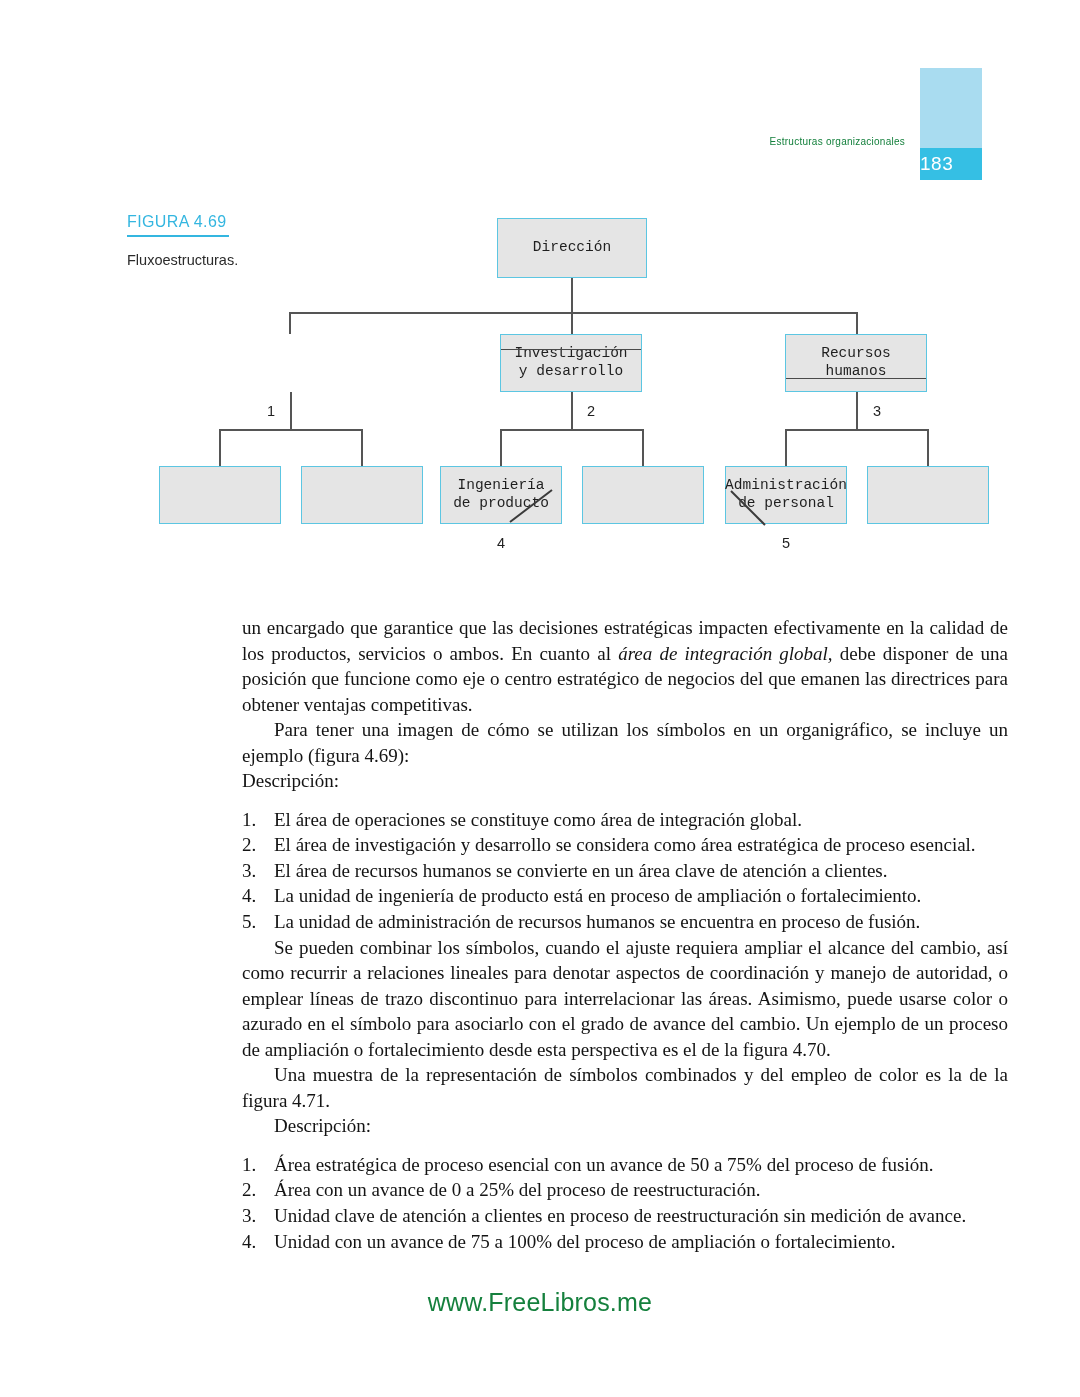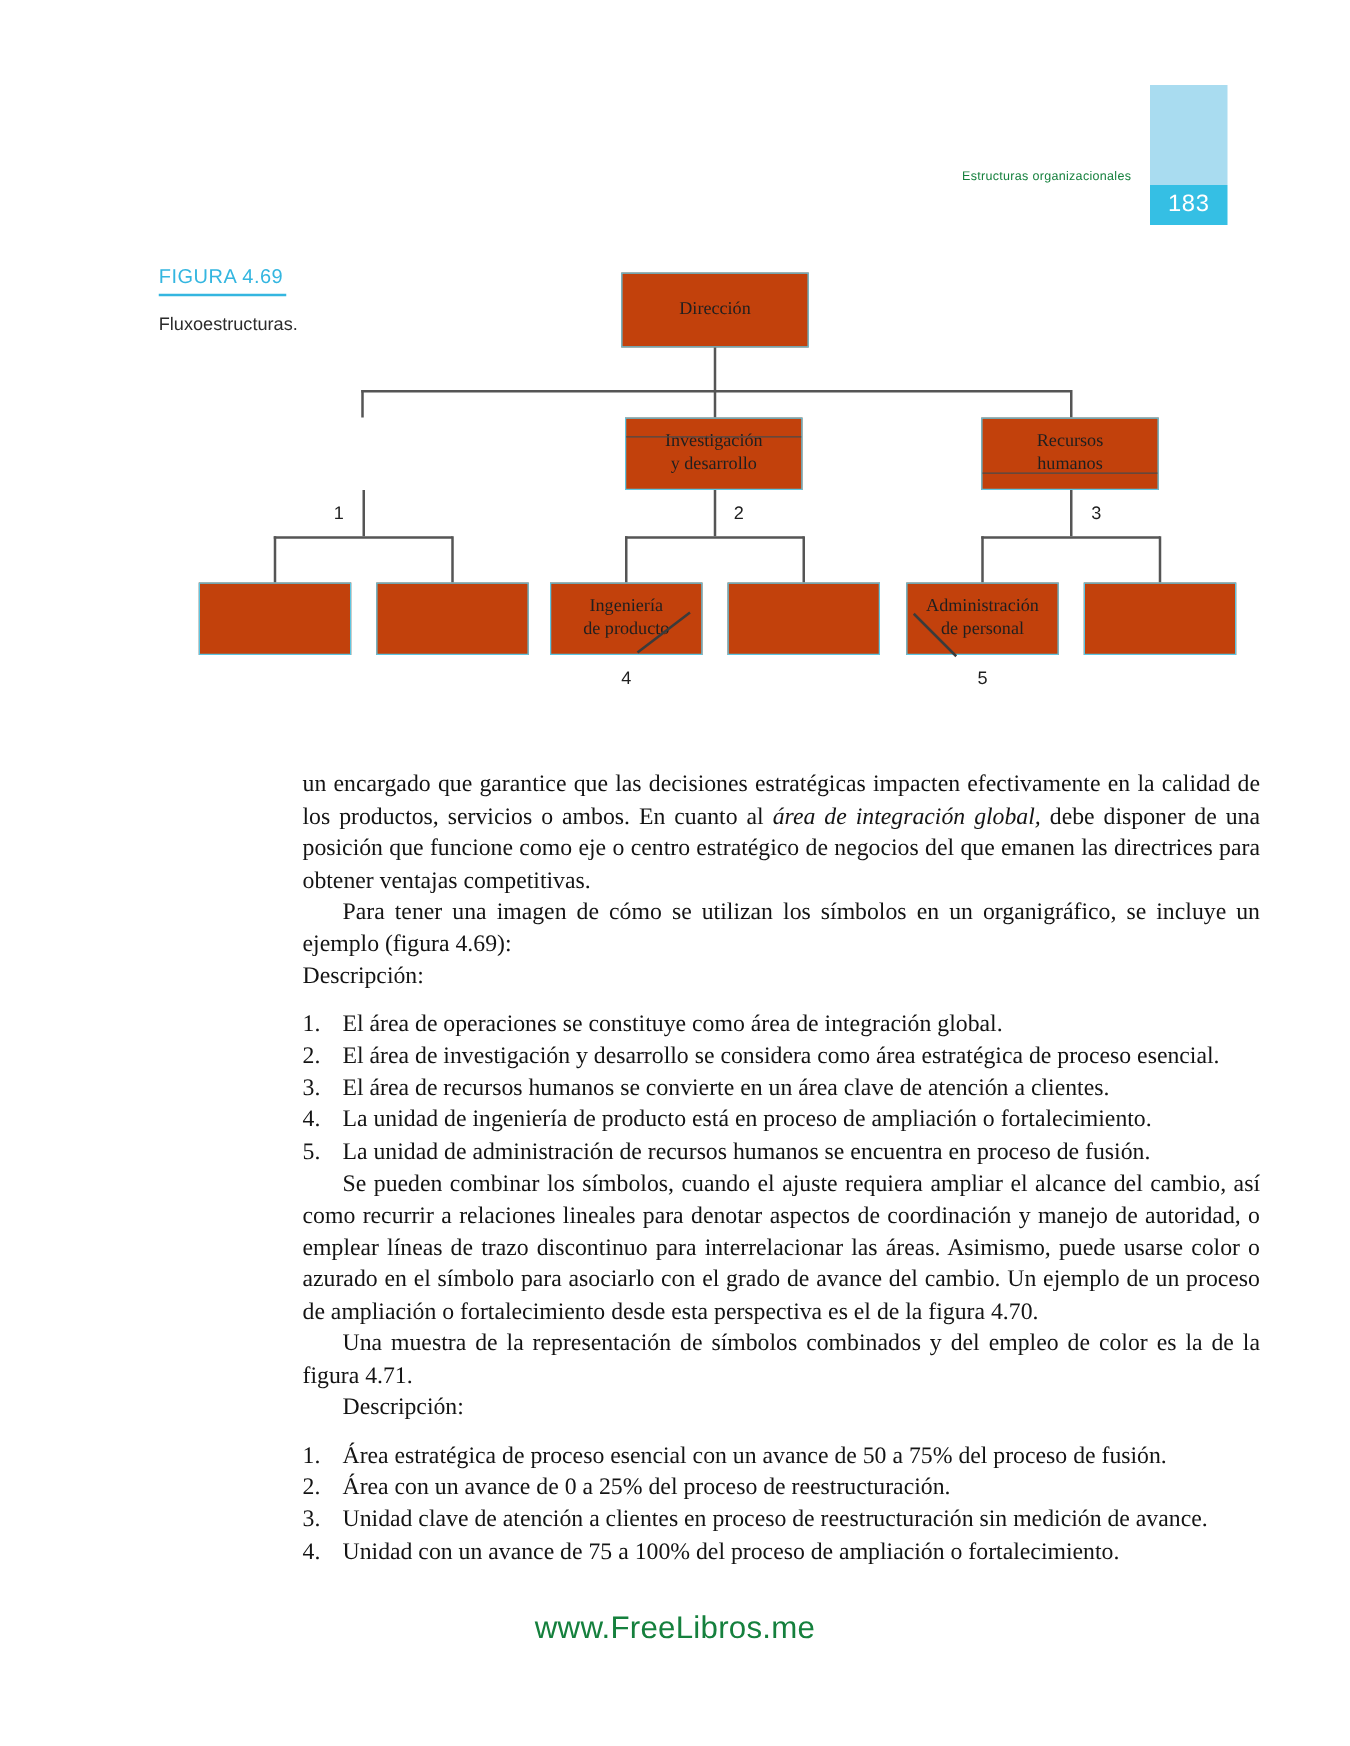--- a/index.html
+++ b/index.html
@@ -33,21 +33,21 @@
     height: 32px;
     background: #35bfe4;
   }
   #header-pagenum {
     position: absolute;
     left: 920px;
     top: 148px;
     width: 62px;
     height: 32px;
     line-height: 32px;
-    text-align: center;
+    text-align: left;
     color: #ffffff;
     font-family: "Liberation Sans", sans-serif;
     font-size: 19px;
     letter-spacing: .5px;
   }
   #header-title {
     position: absolute;
     right: 175px;
     top: 136px;
     font-family: "Liberation Sans", sans-serif;
@@ -87,24 +87,24 @@
   
   #chart {
     position: absolute;
     left: 0;
     top: 195px;
     width: 1080px;
     height: 380px;
   }
   .node {
     position: absolute;
-    background: #c2410c;
+    background: #e5e5e5;
     border: 1.6px solid #5cc6e2;
     box-sizing: border-box;
-    font-family: Liberation Serif, serif;
+    font-family: Liberation Mono, monospace;
     font-size: 14.5px;
     color: #1f1f1f;
     text-align: center;
     line-height: 1.22;
     display: flex;
     align-items: center;
     justify-content: center;
   }
   .node-label { white-space: pre-line; }
 

